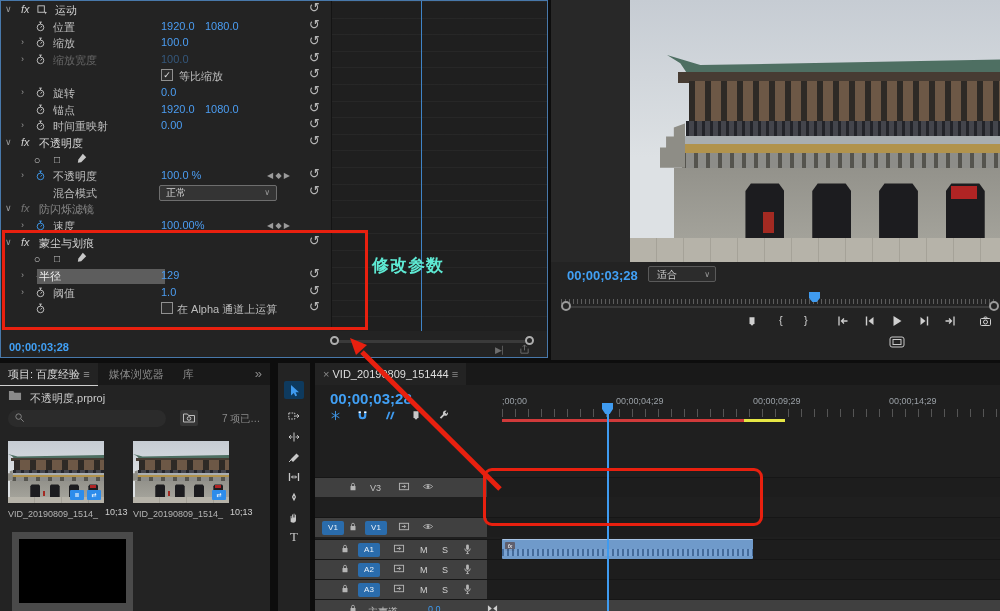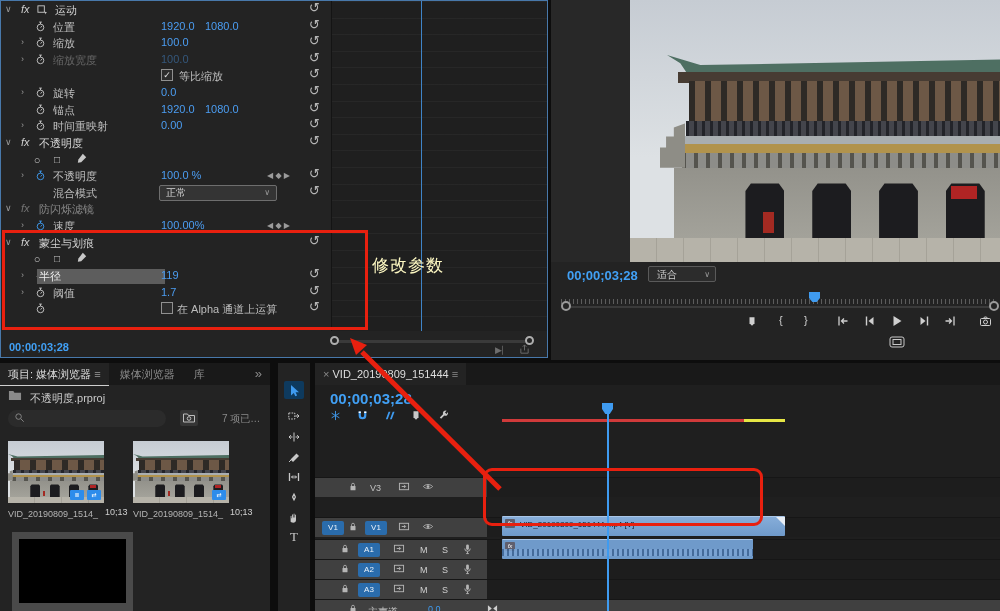--- a/index.html
+++ b/index.html
@@ -37,21 +37,21 @@
   .trkrow{position:absolute;left:0;width:804px;border-top:1px solid #161616;background:#404040;}
   .trkbtn{position:absolute;width:22px;height:14px;background:#2a6cac;color:#eaf2fa;border-radius:2px;
     font-size:8px;text-align:center;line-height:14px;top:3px;}
   .trklbl{position:absolute;color:#c0c0c0;font-size:9px;top:5px;}
   .ms{position:absolute;color:#cfcfcf;font-size:9px;top:5px;}
   .clip{position:absolute;border-radius:1px;}
   .fxbadge{position:absolute;left:3px;top:2px;width:10px;height:9px;background:#7b49b4;border-radius:1px;
     color:#fff;font-size:6px;font-style:italic;text-align:center;line-height:9px;}
   
   .anno{border:3px solid #e8200f;position:absolute;z-index:40;}
-  #anno-text{position:absolute;z-index:40;color:#fef9c3;font-weight:normal;font-size:17px;letter-spacing:1px;}
+  #anno-text{position:absolute;z-index:40;color:#5eead4;font-weight:bold;font-size:17px;letter-spacing:1px;}
   
   .thumb{position:absolute;background:#ccd1d5;overflow:hidden;}
   .badge{position:absolute;background:#2d8ceb;color:#fff;font-size:6px;line-height:10px;text-align:center;
     width:14px;height:10px;border-radius:1px;}
   .itemname{position:absolute;color:#b5b5b5;font-size:9px;white-space:nowrap;}
   .tool{position:absolute;left:6px;width:20px;height:18px;display:flex;align-items:center;justify-content:center;color:#c8c8c8;}
   .ruler-lbl{position:absolute;color:#9aa0a6;font-size:9px;top:0;white-space:nowrap;}
 </style>
 </head>
 <body>
@@ -224,33 +224,33 @@
         </div>
         <div class="fxrow" style="top: 266.92px;">
           <span class="fx-chev" style="position: absolute; left: 20px; top: 2px;">›</span>
           <span class="ic " style="position: absolute; left: 34px; top: 2px;">
             <svg width="11" height="11" viewBox="0 0 12 12">
               <circle cx="6" cy="7" r="3.6" fill="none" stroke="currentColor"></circle>
               <path d="M4.5 1.2h3M6 1.2v2.2M6 7l1.8-1.4" fill="none" stroke="currentColor"></path>
             </svg>
           </span>
           <span class="sel-label" style="position: absolute; left: 36px; top: 1px;">半径</span>
-          <span class="fx-val" style="position: absolute; left: 160px; top: 1px;">119</span>
+          <span class="fx-val" style="position: absolute; left: 160px; top: 1px;">129</span>
           <span class="fx-reset" style="position: absolute; left: 308px; top: -2px;">↺</span>
         </div>
         <div class="fxrow" style="top: 283.54px;">
           <span class="fx-chev" style="position: absolute; left: 20px; top: 2px;">›</span>
           <span class="ic " style="position: absolute; left: 34px; top: 2px;">
             <svg width="11" height="11" viewBox="0 0 12 12">
               <circle cx="6" cy="7" r="3.6" fill="none" stroke="currentColor"></circle>
               <path d="M4.5 1.2h3M6 1.2v2.2M6 7l1.8-1.4" fill="none" stroke="currentColor"></path>
             </svg>
           </span>
           <span class="fx-label" style="position: absolute; left: 52px; top: 1px;">阈值</span>
-          <span class="fx-val" style="position: absolute; left: 160px; top: 1px;">1.7</span>
+          <span class="fx-val" style="position: absolute; left: 160px; top: 1px;">1.0</span>
           <span class="fx-reset" style="position: absolute; left: 308px; top: -2px;">↺</span>
         </div>
         <div class="fxrow" style="top: 300.16px;">
           <span class="ic " style="position: absolute; left: 34px; top: 2px;">
             <svg width="11" height="11" viewBox="0 0 12 12">
               <circle cx="6" cy="7" r="3.6" fill="none" stroke="currentColor"></circle>
               <path d="M4.5 1.2h3M6 1.2v2.2M6 7l1.8-1.4" fill="none" stroke="currentColor"></path>
             </svg>
           </span>
           <span class="ckbox" style="position: absolute; left: 160px; top: 1px;"></span>
@@ -343,21 +343,21 @@
       <svg width="16" height="12" viewBox="0 0 16 12">
           <rect x="1" y="1" width="14" height="10" rx="2" fill="none" stroke="#c8c8c8"></rect>
           <rect x="4" y="3.5" width="8" height="5" fill="none" stroke="#c8c8c8"></rect>
         </svg>
     </div>
   </div>
 
   <div class="panel" style="left:0;top:363px;width:270px;height:248px;">
     <div class="tabbar" style="top:0;">
       <span class="tab-label tab-active" style="border-bottom:1px solid #cfcfcf;">
-        <span>项目: 媒体浏览器</span>
+        <span>项目: 百度经验</span>
         <span style="color:#9a9a9a;">≡</span>
       </span>
       <span class="tab-label dim">媒体浏览器</span>
       <span class="tab-label dim">库</span>
       <span class="abs dim" style="right:8px;top:3px;font-size:13px;">»</span>
     </div>
     <div class="abs ic" style="left:8px;top:27px;color:#9a9a9a;">
       <svg width="14" height="11" viewBox="0 0 12 10">
           <path d="M0.5 1h4l1 1.5h6V9h-11z" fill="#8a8a8a"></path>
         </svg>
@@ -507,20 +507,27 @@
             <path d="M3 1h6v7L6 11 3 8z" fill="currentColor"></path>
           </svg>
         </span>
         <span class="ic " style="position: absolute; left: 108px; top: 0px;">
           <svg width="11" height="11" viewBox="0 0 12 12">
             <path d="M10.8 2.2a3 3 0 0 1-3.9 3.9L3.4 9.6 2 8.2l3.5-3.5a3 3 0 0 1 3.9-3.9L7.6 2.6l1.8 1.8z" fill="currentColor"></path>
           </svg>
         </span>
       </div>
 
+    <div id="tl-ruler" class="abs" style="left:172px;top:33px;width:513px;height:24px;">
+        <span class="ruler-lbl" style="left: 15px;">;00;00</span>
+        <span class="ruler-lbl" style="left: 129px;">00;00;04;29</span>
+        <span class="ruler-lbl" style="left: 266px;">00;00;09;29</span>
+        <span class="ruler-lbl" style="left: 402px;">00;00;14;29</span>
+        <div style="position: absolute; left: 15px; top: 13px; width: 498px; height: 8px; background-image: repeating-linear-gradient(90deg, rgb(85, 85, 85) 0px, rgb(85, 85, 85) 1px, transparent 1px, transparent 13px);"></div>
+      </div>
     <div class="abs" style="left:187px;top:56px;width:242px;height:3px;background:#d03a3a;"></div>
     <div class="abs" style="left:429px;top:56px;width:41px;height:3px;background:#e6e645;"></div>
 
     <div id="tl-tracks" class="abs" style="left:0;top:110px;width:685px;height:138px;">
         <div class="trkrow" style="top: 4px; height: 19px;">
           <span class="ic " style="position: absolute; left: 33px; top: 3px; color: rgb(181, 181, 181);">
             <svg width="10" height="11" viewBox="0 0 12 12">
               <rect x="3" y="5.4" width="6" height="5" rx=".6" fill="currentColor"></rect>
               <path d="M4.3 5.4V3.8a1.7 1.7 0 0 1 3.4 0v1.6" fill="none" stroke="currentColor"></path>
             </svg>
@@ -645,25 +652,20 @@
           <span class="trklbl" style="left: 53px; font-size: 10px;">主声道</span>
           <span style="position: absolute; left: 113px; top: 4px; color: rgb(63, 155, 240); font-size: 9px;">0.0</span>
           <span class="ic " style="position: absolute; left: 172px; top: 3px; color: rgb(207, 207, 207);">
             <svg width="11" height="11" viewBox="0 0 12 12">
               <path d="M1 2.5L5.2 6 1 9.5zM11 2.5L6.8 6 11 9.5z" fill="currentColor"></path>
             </svg>
           </span>
         </div>
       </div>
 
-    <div class="clip" style="left:187px;top:153px;width:283px;height:19px;background:linear-gradient(#86add9,#6f9aca);border-top:1px solid #a9c6e8;">
-      <span class="fxbadge" style="background:#5f5f6e;">fx</span>
-      <span style="position:absolute;left:18px;top:3px;font-size:8px;color:#0e1c2c;white-space:nowrap;">VID_20190809_151444.mp4 [V]</span>
-      <span style="position:absolute;right:0;top:0;width:0;height:0;border-top:9px solid #e8eef5;border-left:9px solid transparent;"></span>
-    </div>
     <div class="clip" style="left:187px;top:176px;width:251px;height:19px;background:#6f9aca;border-top:1px solid #a9c6e8;">
       <span class="fxbadge" style="background:#5f5f6e;">fx</span>
       <div style="position:absolute;left:0;top:9px;width:100%;height:7px;
                   background:repeating-linear-gradient(90deg,#3d6392 0 2px,#7ba4d4 2px 5px);opacity:.85;"></div>
     </div>
 
     <div class="abs" style="left:292px;top:42px;width:1.5px;height:206px;background:#3f9bf0;z-index:20;"></div>
     <div class="abs" style="left:287px;top:40px;width:11px;height:11px;background:#3f9bf0;z-index:20;clip-path:polygon(0 0,100% 0,100% 55%,70% 100%,30% 100%,0 55%);"></div>
   </div>
 

